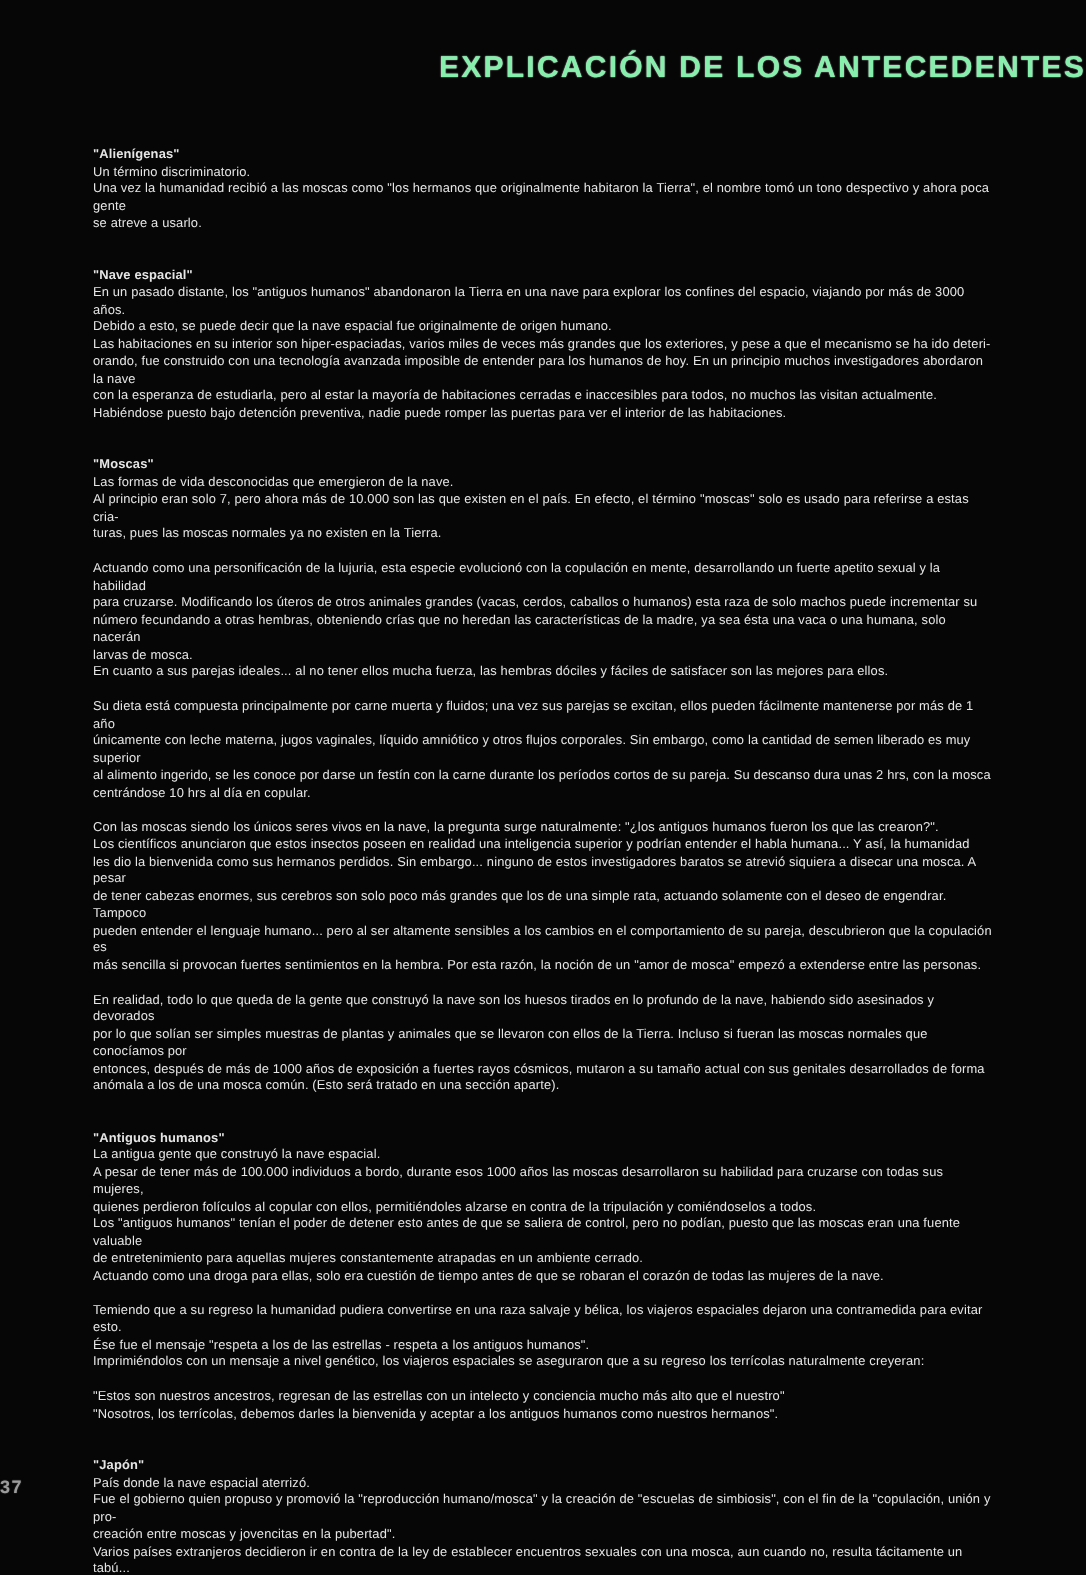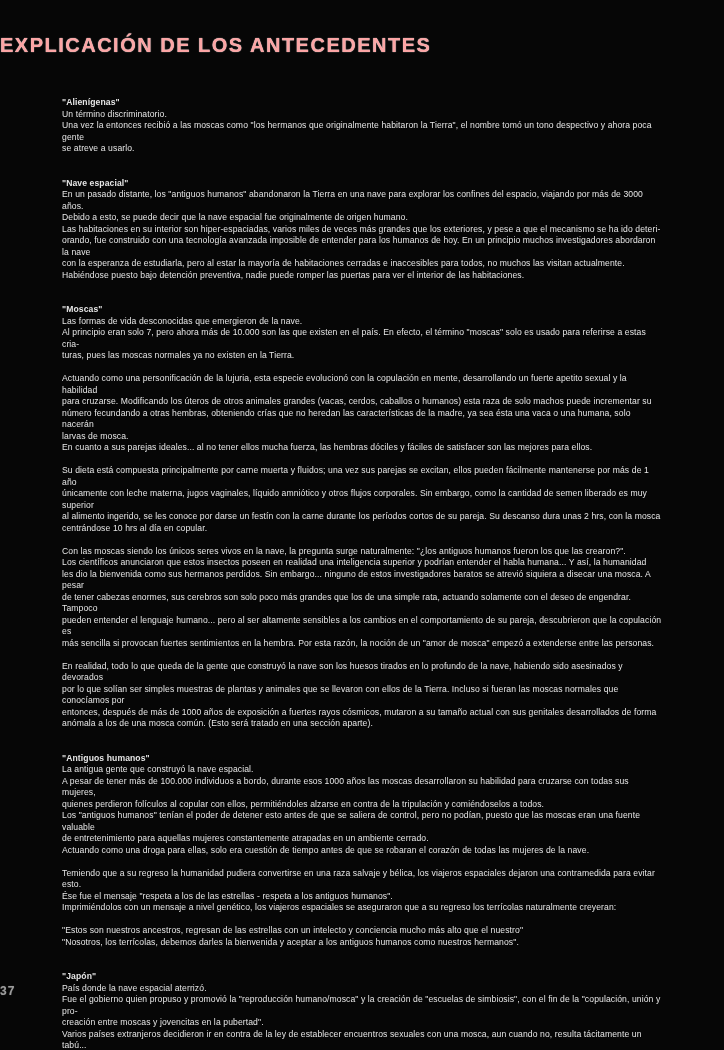--- a/index.html
+++ b/index.html
@@ -9,22 +9,22 @@
     height: 1050px;
     background: #060606;
     overflow: hidden;
     font-family: "Liberation Sans", sans-serif;
   }
   .title {
     position: absolute;
     top: 34px;
     left: 0;
     width: 100%;
-    text-align: left;
-    color: #fca5a5;
+    text-align: right;
+    color: #86efac;
     font-size: 20px;
     font-weight: bold;
     letter-spacing: 1.5px;
     text-shadow: 0 0 1px #ffffff;
     white-space: nowrap;
   }
   .content {
     position: absolute;
     top: 97px;
     left: 62px;
@@ -56,21 +56,21 @@
 </style>
 </head>
 <body>
 
 <div class="page">
   <div class="title">EXPLICACIÓN DE LOS ANTECEDENTES</div>
   <div class="content">
       <section class="section">
         <div class="heading">"Alienígenas"</div>
         <p class="para">Un término discriminatorio.
-Una vez la entonces recibió a las moscas como "los hermanos que originalmente habitaron la Tierra", el nombre tomó un tono despectivo y ahora poca gente
+Una vez la humanidad recibió a las moscas como "los hermanos que originalmente habitaron la Tierra", el nombre tomó un tono despectivo y ahora poca gente
 se atreve a usarlo.</p>
       </section>
       <section class="section">
         <div class="heading">"Nave espacial"</div>
         <p class="para">En un pasado distante, los "antiguos humanos" abandonaron la Tierra en una nave para explorar los confines del espacio, viajando por más de 3000 años.
 Debido a esto, se puede decir que la nave espacial fue originalmente de origen humano.
 Las habitaciones en su interior son hiper-espaciadas, varios miles de veces más grandes que los exteriores, y pese a que el mecanismo se ha ido deteri-
 orando, fue construido con una tecnología avanzada imposible de entender para los humanos de hoy. En un principio muchos investigadores abordaron la nave
 con la esperanza de estudiarla, pero al estar la mayoría de habitaciones cerradas e inaccesibles para todos, no muchos las visitan actualmente.
 Habiéndose puesto bajo detención preventiva, nadie puede romper las puertas para ver el interior de las habitaciones.</p>

